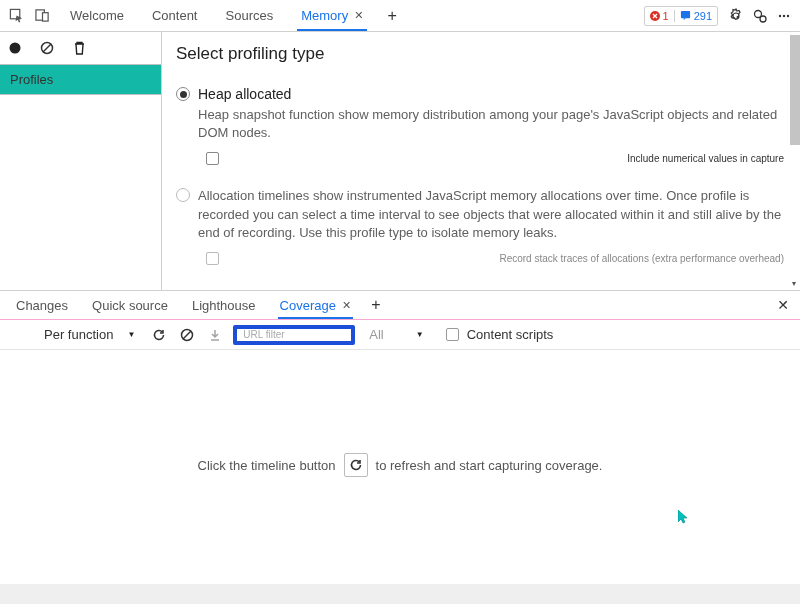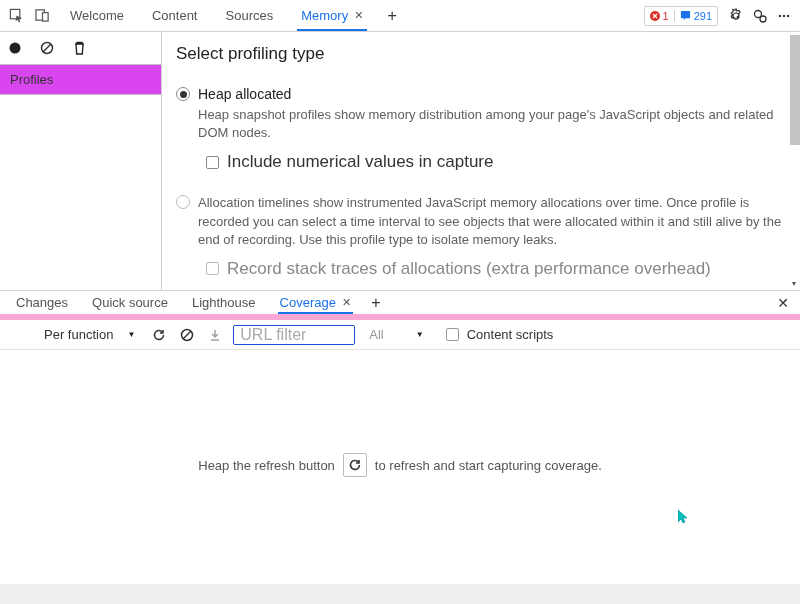--- a/index.html
+++ b/index.html
@@ -18,54 +18,54 @@
 .badge { display: flex; align-items: center; padding: 0 5px; font-size: 11px; }
 .badge.err { color: #d93025; border-right: 1px solid #d0d0d0; }
 .badge.msg { color: #1a73e8; }
 .top-right-icon { width: 24px; height: 24px; display: flex; align-items: center; justify-content: center; cursor: pointer; }
 
 
 .mid { display: flex; height: 258px; position: relative; }
 .left-pane { width: 162px; border-right: 1px solid #d0d0d0; display: flex; flex-direction: column; }
 .left-toolbar { height: 32px; display: flex; align-items: center; padding-left: 6px; gap: 14px; }
 .lt-btn { width: 18px; height: 18px; display: flex; align-items: center; justify-content: center; cursor: pointer; }
-.profile-row { background: #d946ef; border-top: 1px solid #c0c0c0; border-bottom: 1px solid #c0c0c0; padding: 7px 10px; font-size: 13px; color: #333; }
+.profile-row { background: #14b8a6; border-top: 1px solid #c0c0c0; border-bottom: 1px solid #c0c0c0; padding: 7px 10px; font-size: 13px; color: #333; }
 
 .right-pane { flex: 1; padding: 12px 16px 4px 14px; position: relative; overflow: hidden; }
 .heading { font-size: 17px; color: #222; margin-bottom: 22px; }
 .opt { display: flex; margin-bottom: 8px; }
 .radio-col { width: 22px; padding-top: 1px; }
 .radio-outer { width: 14px; height: 14px; border: 1px solid #888; border-radius: 50%; display: flex; align-items: center; justify-content: center; }
 .radio-outer.sel::after { content: ""; width: 7px; height: 7px; background: #333; border-radius: 50%; }
 .radio-outer.dis { border-color: #bbb; }
 .opt-body { flex: 1; }
 .opt-title { font-size: 14px; color: #222; margin-bottom: 4px; }
 .opt-title.dis { color: #666; }
 .opt-desc { font-size: 13px; color: #606060; line-height: 1.4; margin-bottom: 10px; }
-.sub-check { display: flex; align-items: center; padding-left: 8px; margin-bottom: 14px; font-size: 17px; color: #333; }
+.sub-check { display: flex; align-items: center; padding-left: 8px; margin-bottom: 14px; font-size: 10px; color: #333; justify-content: space-between; }
 .sub-check.dis { color: #888; }
 .chk { width: 13px; height: 13px; border: 1px solid #888; margin-right: 8px; border-radius: 2px; }
 .chk.dis { border-color: #bbb; }
 .mid-scroll { position: absolute; right: 0; top: 3px; width: 10px; height: 110px; background: #c4c4c4; border-radius: 0; }
 .mid-scroll-arrow { position: absolute; right: 0; bottom: 2px; width: 12px; height: 10px; display:flex; align-items:center; justify-content:center; color:#555; font-size:8px;}
 
 
-.drawer-tabs { height: 30px; border-top: 1px solid #d0d0d0; border-bottom: 6px solid #f9a8d4; display: flex; align-items: stretch; padding: 0 4px; }
+.drawer-tabs { height: 30px; border-top: 1px solid #d0d0d0; border-bottom: 1px solid #f9a8d4; display: flex; align-items: stretch; padding: 0 4px; }
 .drawer-tabs .tab { padding: 0 12px; }
 .drawer-spacer { flex: 1; }
 .drawer-close { width: 26px; display:flex; align-items:center; justify-content:center; cursor:pointer; color:#333; font-size:14px;}
 
 
 .cov-toolbar { height: 30px; border-bottom: 1px solid #e4e4e4; display: flex; align-items: center; padding: 0 4px; gap: 0; }
 .cov-item { display:flex; align-items:center; height:30px; }
 .per-func { padding: 0 4px 0 4px; font-size: 13px; color: #333; margin-left: 36px; }
 .dropdown-arrow { font-size: 8px; margin: 0 10px 0 10px; color: #222; display:flex; align-items:center; }
 .cov-icon { width: 28px; display:flex; align-items:center; justify-content:center; cursor:pointer; }
 .cov-icon.dis { opacity: 0.45; cursor: default; }
-.url-filter { width: 122px; height: 20px; border: 1px solid #1d4ed8; border-radius: 2px; padding: 0 6px; font-size: 16px; margin: 0 4px; }
+.url-filter { width: 122px; height: 20px; border: 4px solid #1d4ed8; border-radius: 2px; padding: 0 6px; font-size: 10px; margin: 0 4px; }
 .url-filter::placeholder { color: #aaa; }
 .all-dd { padding: 0 4px; color: #999; font-size: 13px; margin-left:6px; }
 .cov-chk { width: 13px; height: 13px; border: 1px solid #999; margin-left: 12px; margin-right: 8px; border-radius:2px;}
 .cov-ck-label { font-size: 13px; color: #333; }
 
 
 .cov-body { height: 230px; display: flex; align-items: center; justify-content: center; color: #555; font-size: 13px; }
 .refresh-box { width: 24px; height: 24px; border: 1px solid #bbb; margin: 0 8px; display:flex; align-items:center; justify-content:center; border-radius:2px;}
 
 
@@ -170,21 +170,21 @@
 
   <div class="right-pane">
     <div class="heading">Select profiling type</div>
 
     <div class="opt">
       <div class="radio-col">
           <div class="radio-outer sel"></div>
         </div>
       <div class="opt-body">
         <div class="opt-title">Heap allocated</div>
-        <div class="opt-desc">Heap snapshot profiles show memory distribution among your page's JavaScript objects and related DOM nodes.</div>
+        <div class="opt-desc">Heap snapshot function show memory distribution among your page's JavaScript objects and related DOM nodes.</div>
         <div class="sub-check">
           <div class="chk"></div>
           <span>Include numerical values in capture</span>
         </div>
       </div>
     </div>
 
     <div class="opt">
       <div class="radio-col">
           <div class="radio-outer dis"></div>
@@ -245,21 +245,21 @@
   <input class="url-filter" placeholder="URL filter" style="">
   <div class="cov-item all-dd">
       <span>All</span>
     </div>
   <div class="dropdown-arrow" style="margin-left:28px">▼</div>
   <div class="cov-chk"></div>
   <div class="cov-ck-label">Content scripts</div>
 </div>
 
 <div class="cov-body">
-  <span>Heap the refresh button</span>
+  <span>Click the timeline button</span>
   <span class="refresh-box">
     <svg width="14" height="14" viewBox="0 0 14 14">
         <path d="M11.5 7a4.5 4.5 0 11-1.3-3.2M11 2v3H8" fill="none" stroke="#333" stroke-width="1.6"></path>
       </svg>
   </span>
   <span>to refresh and start capturing coverage.</span>
 </div>
 
 <div class="bottom-bar"></div>
 

